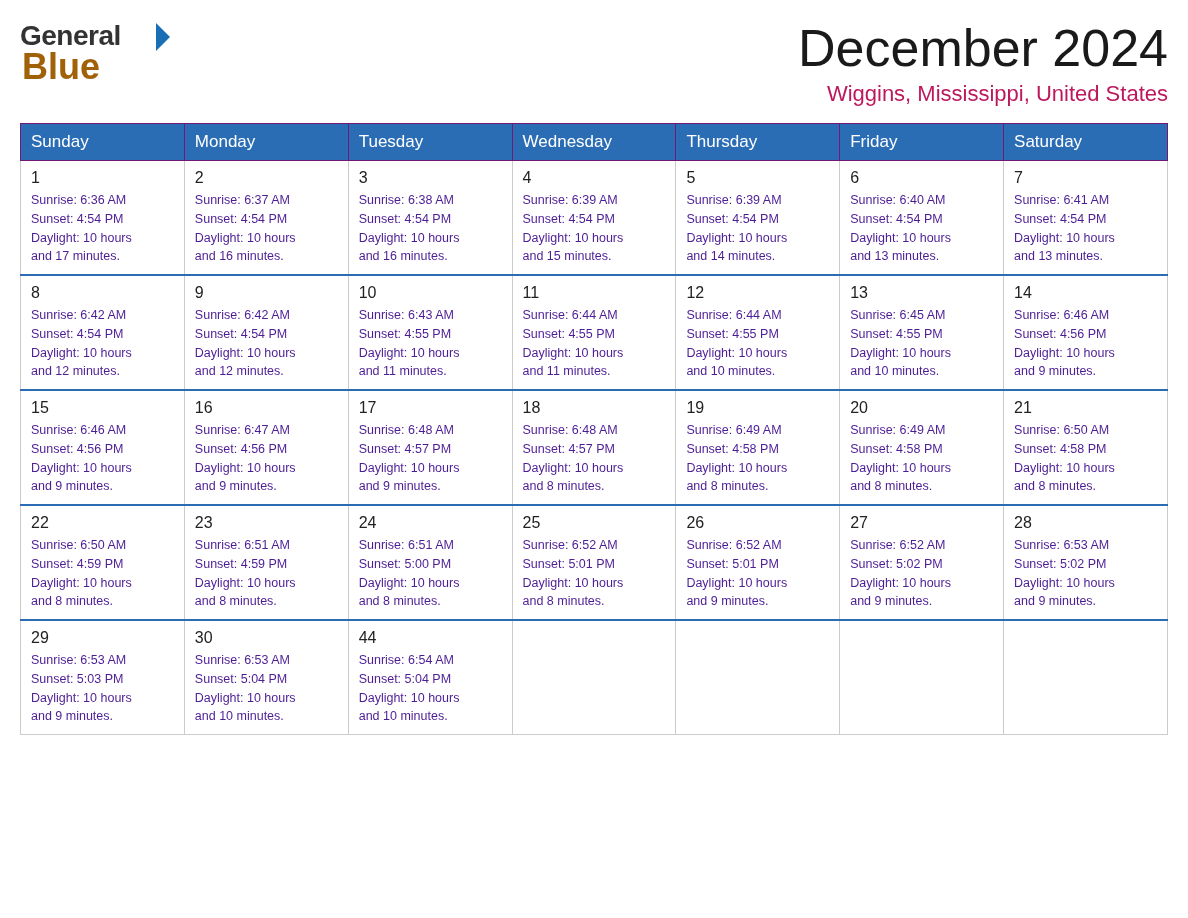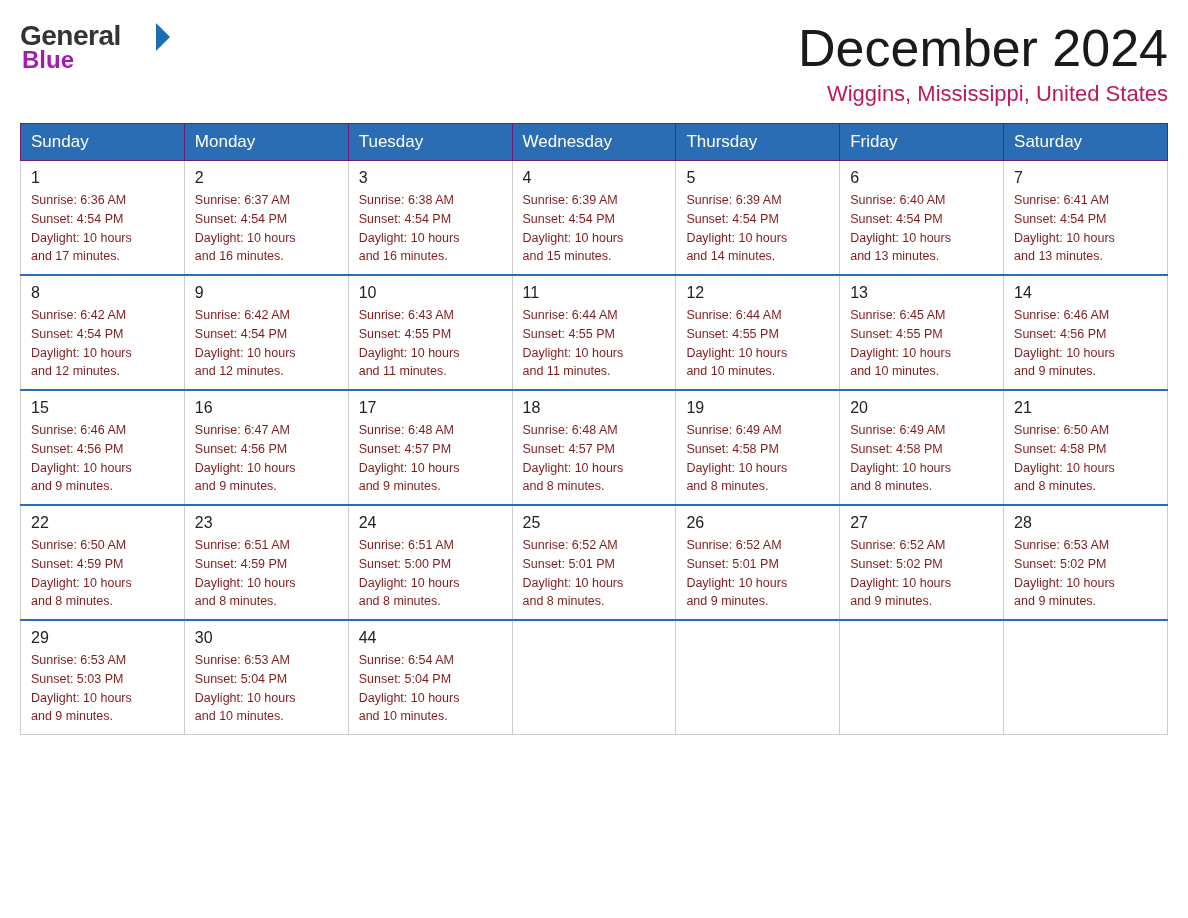--- a/index.html
+++ b/index.html
@@ -35,23 +35,23 @@
     .logo-triangle {
       width: 0;
       height: 0;
       border-left: 14px solid #1a6eb5;
       border-top: 14px solid transparent;
       border-bottom: 14px solid transparent;
       margin-left: 3px;
       margin-top: 2px;
     }
     .logo-blue {
-      font-size: 24px;
+      font-size: 36px;
       font-weight: bold;
-      color: #a21caf;
+      color: #a16207;
       margin-top: -6px;
       padding-left: 2px;
     }
     .title-area {
       text-align: right;
     }
     .month-title {
       font-size: 52px;
       font-weight: normal;
       color: #1a1a1a;
@@ -84,21 +84,21 @@
     }
     .day-number {
       font-size: 16px;
       font-weight: normal;
       color: #222;
       display: block;
       margin-bottom: 4px;
     }
     .day-info {
       font-size: 12.5px;
-      color: #7f1d1d;
+      color: #4c1d95;
       line-height: 1.5;
     }
     .empty-cell {
       background: #fff;
     }
     .week-row td {
       border-top: 2px solid #2a6db5;
     }
     .week-row:first-of-type td {
       border-top: none;

